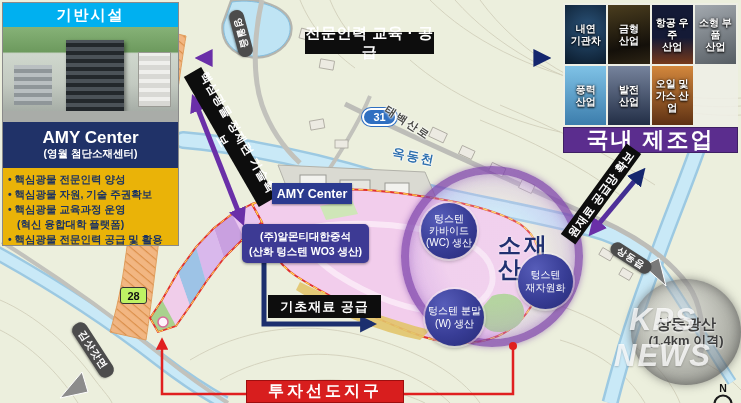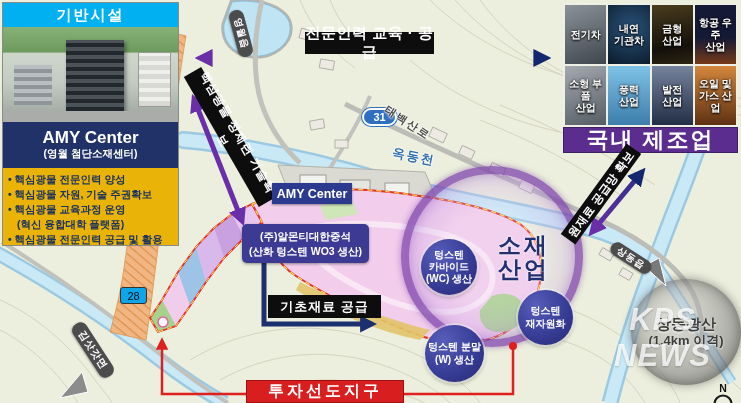--- a/index.html
+++ b/index.html
@@ -65,44 +65,44 @@
   .invest{left:246px;top:380px;width:158px;height:23px;background:#d81e1e;color:#fff;
     font-weight:bold;font-size:16px;letter-spacing:3px;z-index:30;border:1px solid #9e0f0f;}
   
   .hub{position:absolute;left:401px;top:166px;width:182px;height:181px;border-radius:50%;
     box-sizing:border-box;border:8px solid rgba(112,48,160,.62);z-index:10;
     background:radial-gradient(circle,rgba(238,226,248,.18) 40%,rgba(198,162,228,.4) 74%,rgba(152,98,192,.5) 100%);
     box-shadow:0 0 6px rgba(112,48,160,.5), inset 0 0 12px rgba(112,48,160,.35);}
   .hub-title{left:401px;top:228px;width:182px;height:58px;flex-direction:column;z-index:12;
     color:#203070;font-weight:bold;font-size:23px;line-height:1.06;letter-spacing:3px;
     text-shadow:0 0 3px rgba(255,255,255,.9);margin-left:32px;}
-  .node{position:absolute;border-radius:50%;z-index:13;color:#fff;font-weight:bold;
+  .node{position:absolute;border-radius:50%;z-index:13;color:#fff;font-weight:normal;
     font-size:10px;line-height:1.22;display:flex;flex-direction:column;align-items:center;
     justify-content:center;text-align:center;
     background:radial-gradient(circle at 32% 28%,#575db9 0%,#383d96 55%,#262a76 100%);
-    box-shadow:0 0 0 2px rgba(255,255,255,.4),0 2px 4px rgba(0,0,0,.35);margin-top:36px;}
+    box-shadow:0 0 0 2px rgba(255,255,255,.4),0 2px 4px rgba(0,0,0,.35);}
   .node span:empty{display:none;}
   .n1{left:421px;top:203px;width:56px;height:56px;}
   .n2{left:518px;top:254px;width:55px;height:55px;}
   .n3{left:425px;top:289px;width:59px;height:57px;}
   
   .mine{left:631px;top:279px;width:110px;height:106px;border-radius:50%;z-index:15;
     flex-direction:column;color:#3d3d3d;font-weight:bold;font-size:15px;line-height:1.25;
     text-shadow:0 1px 2px rgba(255,255,255,.85);
     background:radial-gradient(circle at 40% 35%,rgba(214,214,214,.5),rgba(128,128,128,.55) 60%,rgba(72,72,72,.62) 100%);
     box-shadow:0 0 10px rgba(60,60,60,.5), inset 0 0 14px rgba(55,55,55,.55);}
   .mine .sub{font-size:13px;}
   .watermark{left:584px;top:302px;z-index:40;color:rgba(255,255,255,.8);font-weight:bold;
     font-style:italic;font-size:31px;letter-spacing:1px;text-shadow:0 1px 2px rgba(0,0,0,.2);}
   
   .roadsign-blue{left:362px;top:108px;width:35px;height:18px;background:#2f6fc1;color:#fff;
     font-weight:bold;font-size:11px;border:2px solid #fff;border-radius:9px;z-index:25;
     box-shadow:0 0 0 1px #2f6fc1;}
-  .roadsign-yellow{left:120px;top:287px;width:27px;height:17px;background:#0ea5e9;color:#111;
-    font-weight:normal;font-size:11px;border:1.5px solid #333;border-radius:3px;z-index:25;}
+  .roadsign-yellow{left:120px;top:287px;width:27px;height:17px;background:#bef264;color:#111;
+    font-weight:bold;font-size:11px;border:1.5px solid #333;border-radius:3px;z-index:25;}
   .gray-tag{background:#4c4c4c;color:#fff;font-weight:bold;font-size:9.5px;letter-spacing:1px;
     border-radius:7px;z-index:25;box-shadow:0 1px 2px rgba(0,0,0,.35);}
   .yeongwol{left:217px;top:26px;width:48px;height:15px;transform:rotate(75deg);}
   .gimsatgat{left:62px;top:342px;width:62px;height:16px;transform:rotate(57deg);font-size:10px;}
   .sangdong{left:608px;top:251px;width:46px;height:14px;transform:rotate(33deg);}
   .road-name{position:absolute;color:#4a4a46;font-weight:bold;font-size:11px;z-index:25;
     text-shadow:0 0 2px #fff,0 0 2px #fff,0 0 3px #fff;letter-spacing:2px;}
   .taebaek{left:381px;top:118px;width:62px;transform:rotate(33deg);}
   .okdong{left:392px;top:150px;width:56px;color:#2d6fae;font-size:12.5px;transform:rotate(11deg);}
   .compass-n{left:716px;top:382px;width:14px;height:12px;color:#111;font-weight:bold;
@@ -280,24 +280,20 @@
     <div class="panel-bullets">
       <div>• 핵심광물 전문인력 양성</div>
       <div>• 핵심광물 자원, 기술 주권확보</div>
       <div>• 핵심광물 교육과정 운영</div>
       <div class="indent">(혁신 융합대학 플랫폼)</div>
       <div>• 핵심광물 전문인력 공급 및 활용</div>
     </div>
   </div>
 
   <div class="tiles">
-    <div class="tile t1">
-      <span>전기차</span>
-
-    </div>
     <div class="tile t2">
       <span>내연</span>
       <span>기관차</span>
     </div>
     <div class="tile t3">
       <span>금형</span>
       <span>산업</span>
     </div>
     <div class="tile t4">
       <span>항공 우주</span>

